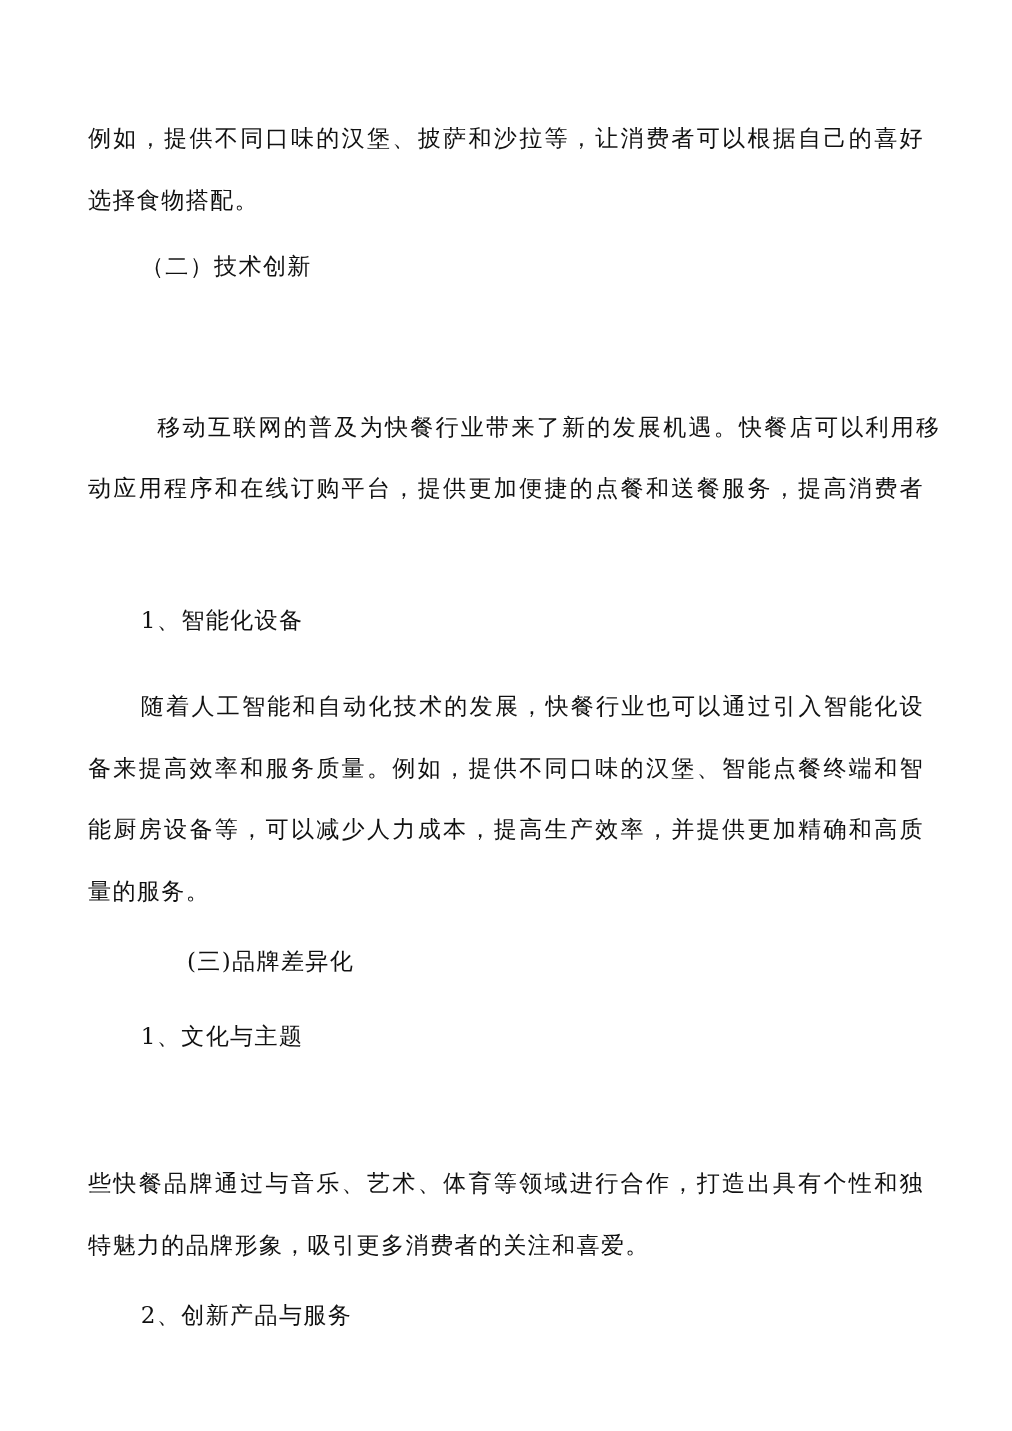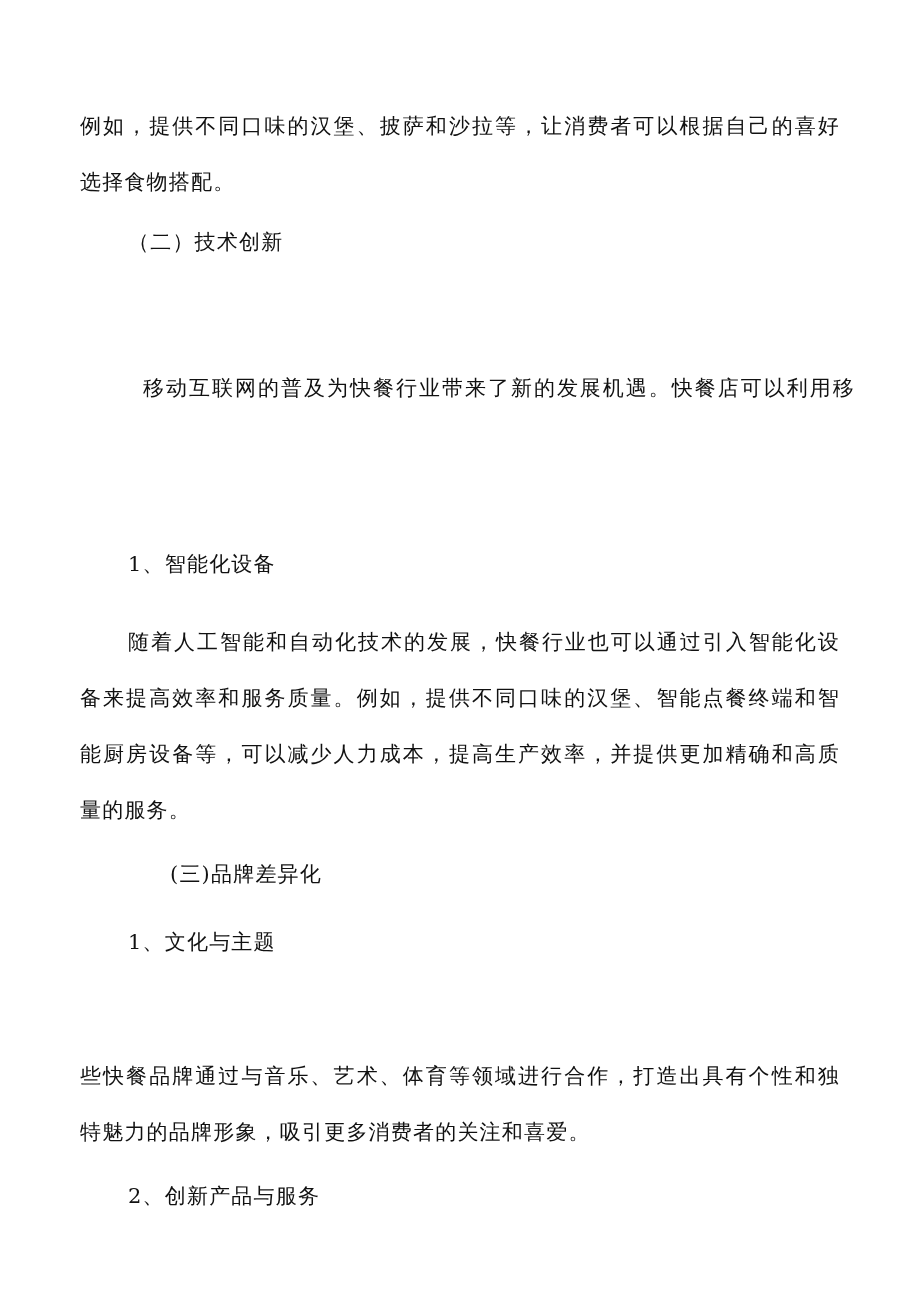--- a/index.html
+++ b/index.html
@@ -39,20 +39,21 @@
 
 <div class="page">
 
   <div class="line full" style="top:112px">例如，提供不同口味的汉堡、披萨和沙拉等，让消费者可以根据自己的喜好</div>
   <div class="line last" style="top:168px">选择食物搭配。</div>
 
   <div class="line heading2" style="top:228px">（二）技术创新</div>
 
 
   <div class="line full" style="top:374px; left:128px; width:712px;margin-left:15px;">移动互联网的普及为快餐行业带来了新的发展机遇。快餐店可以利用移</div>
+  <div class="line full" style="top:430px">动应用程序和在线订购平台，提供更加便捷的点餐和送餐服务，提高消费者</div>
 
   <div class="line heading2" style="top:550px">1、智能化设备</div>
 
   <div class="line full" style="top:628px; left:128px; width:712px;">随着人工智能和自动化技术的发展，快餐行业也可以通过引入智能化设</div>
   <div class="line full" style="top:684px">备来提高效率和服务质量。例如，提供不同口味的汉堡、智能点餐终端和智</div>
   <div class="line full" style="top:740px">能厨房设备等，可以减少人力成本，提高生产效率，并提供更加精确和高质</div>
   <div class="line last" style="top:796px">量的服务。</div>
 
   <div class="line heading3" style="top:860px">(三)品牌差异化</div>
 

